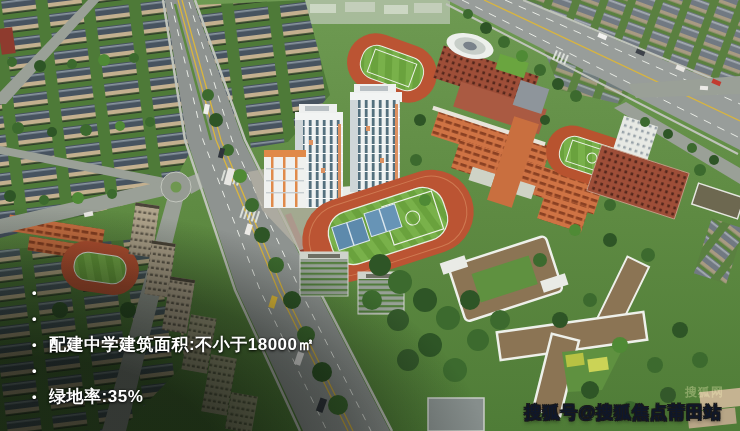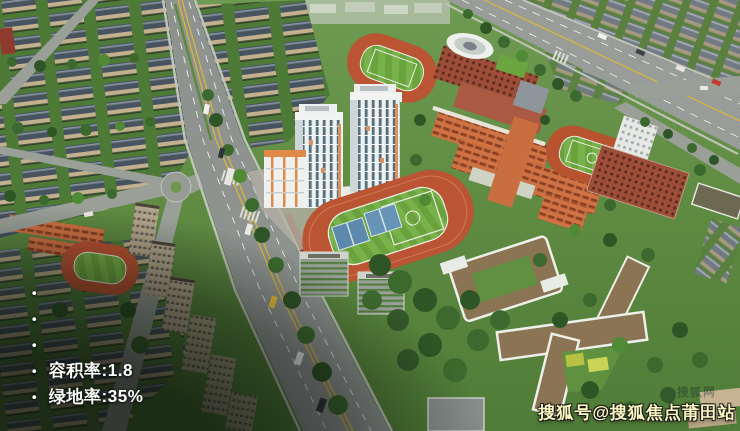--- a/index.html
+++ b/index.html
@@ -5,23 +5,23 @@
   html,body{margin:0;padding:0;background:#222;}
   .stage{position:relative;width:740px;height:431px;overflow:hidden;
          font-family:"Liberation Sans","DejaVu Sans",sans-serif;background:#5b853e;}
   .stage svg{position:absolute;left:0;top:0;}
   .vignette{position:absolute;left:0;top:0;width:740px;height:431px;pointer-events:none;
             background:radial-gradient(640px 360px at 4% 108%, rgba(4,7,5,.68) 30%, rgba(4,7,5,.42) 52%, rgba(4,7,5,0) 72%);}
   .stats{position:absolute;left:26px;top:279px;margin:0;padding:0;list-style:none;}
   .stats li{height:26px;display:flex;align-items:center;color:#fff;font-weight:700;
             font-size:17px;letter-spacing:.5px;text-shadow:0 1px 3px rgba(0,0,0,.85),0 0 2px rgba(0,0,0,.6);}
   .stats .bullet{font-size:13px;margin-right:12px;margin-left:6px;}
-  .wm-main{position:absolute;right:4px;bottom:7px;color:#fef9c3;font-weight:700;font-size:17px;letter-spacing:1px;
+  .wm-main{position:absolute;right:18px;bottom:7px;color:#0f172a;font-weight:700;font-size:17px;letter-spacing:1px;
            text-shadow:-1px -1px 0 #1a1a1a,1px -1px 0 #1a1a1a,-1px 1px 0 #1a1a1a,1px 1px 0 #1a1a1a,0 2px 4px rgba(0,0,0,.6);}
-  .wm-faint{position:absolute;right:24px;bottom:30px;color:#0f172a;opacity:.32;font-size:12px;font-weight:700;letter-spacing:1px;}
+  .wm-faint{position:absolute;right:16px;bottom:30px;color:#fef9c3;opacity:.32;font-size:12px;font-weight:700;letter-spacing:1px;}
 </style>
 </head>
 <body>
 
 <div class="stage">
 <svg width="740" height="431" viewBox="0 0 740 431">
   <defs>
     <linearGradient id="baseGrad" x1="0" y1="0" x2="0" y2="1">
       <stop offset="0" stop-color="#6e9a52"></stop>
           <stop offset="0.5" stop-color="#5e8a42"></stop>
@@ -388,24 +388,24 @@
 
 <ul class="stats">
   <li>
     <span class="bullet">•</span>
   </li>
   <li>
     <span class="bullet">•</span>
   </li>
   <li>
     <span class="bullet">•</span>
+    <span>配建中学建筑面积:不小于18000㎡</span>
   </li>
   <li>
     <span class="bullet">•</span>
-    <span>容积率:1.8</span>
   </li>
   <li>
     <span class="bullet">•</span>
     <span>绿地率:35%</span>
   </li>
 </ul>
 
 <div class="wm-faint">搜狐网</div>
 <div class="wm-main">搜狐号@搜狐焦点莆田站</div>
 </div>

